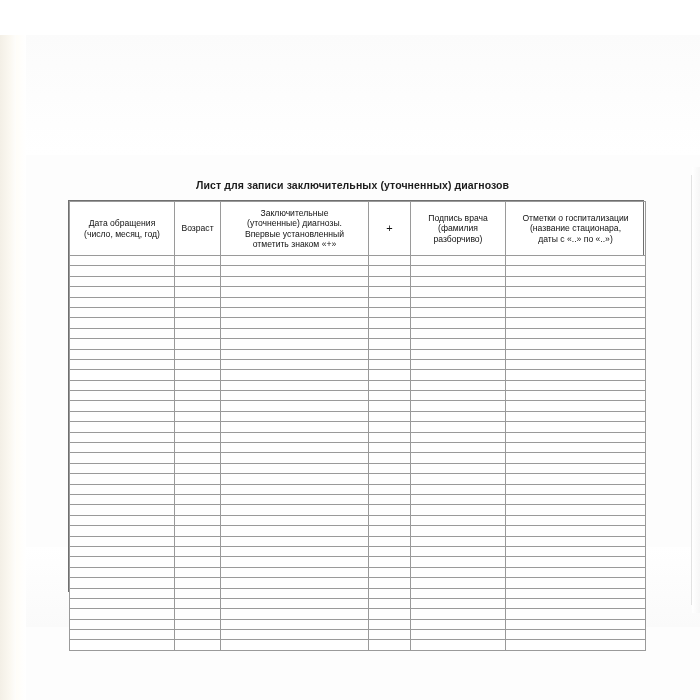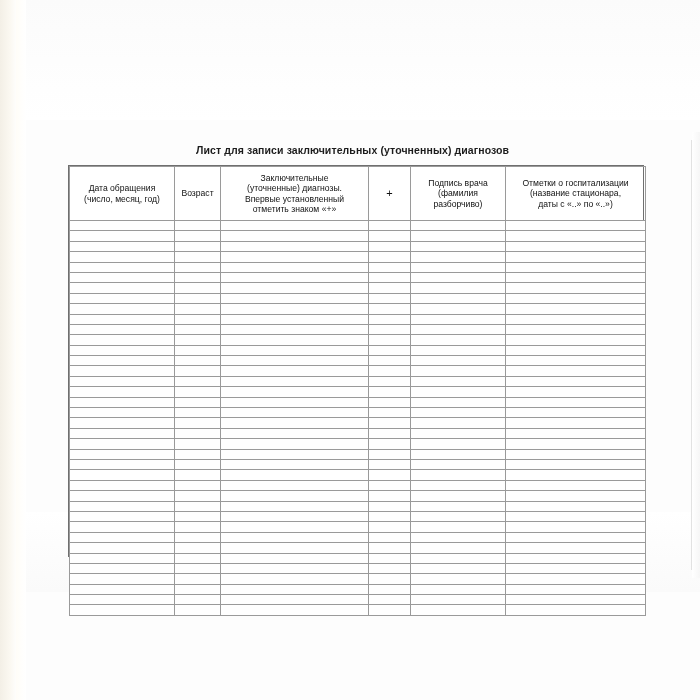--- a/index.html
+++ b/index.html
@@ -11,20 +11,21 @@
     height: 700px;
     background: #ffffff;
     font-family: "Liberation Sans", sans-serif;
     overflow: hidden;
   }
   #page {
     position: relative;
     width: 700px;
     height: 592px;
     background: #ffffff;
+    margin-top: 35px;
   }
   
   .book-bg {
     position: absolute;
     left: 0; top: 0;
     width: 700px; height: 700px;
     background: #fdfdfd;
   }
   .left-edge {
     position: absolute;

